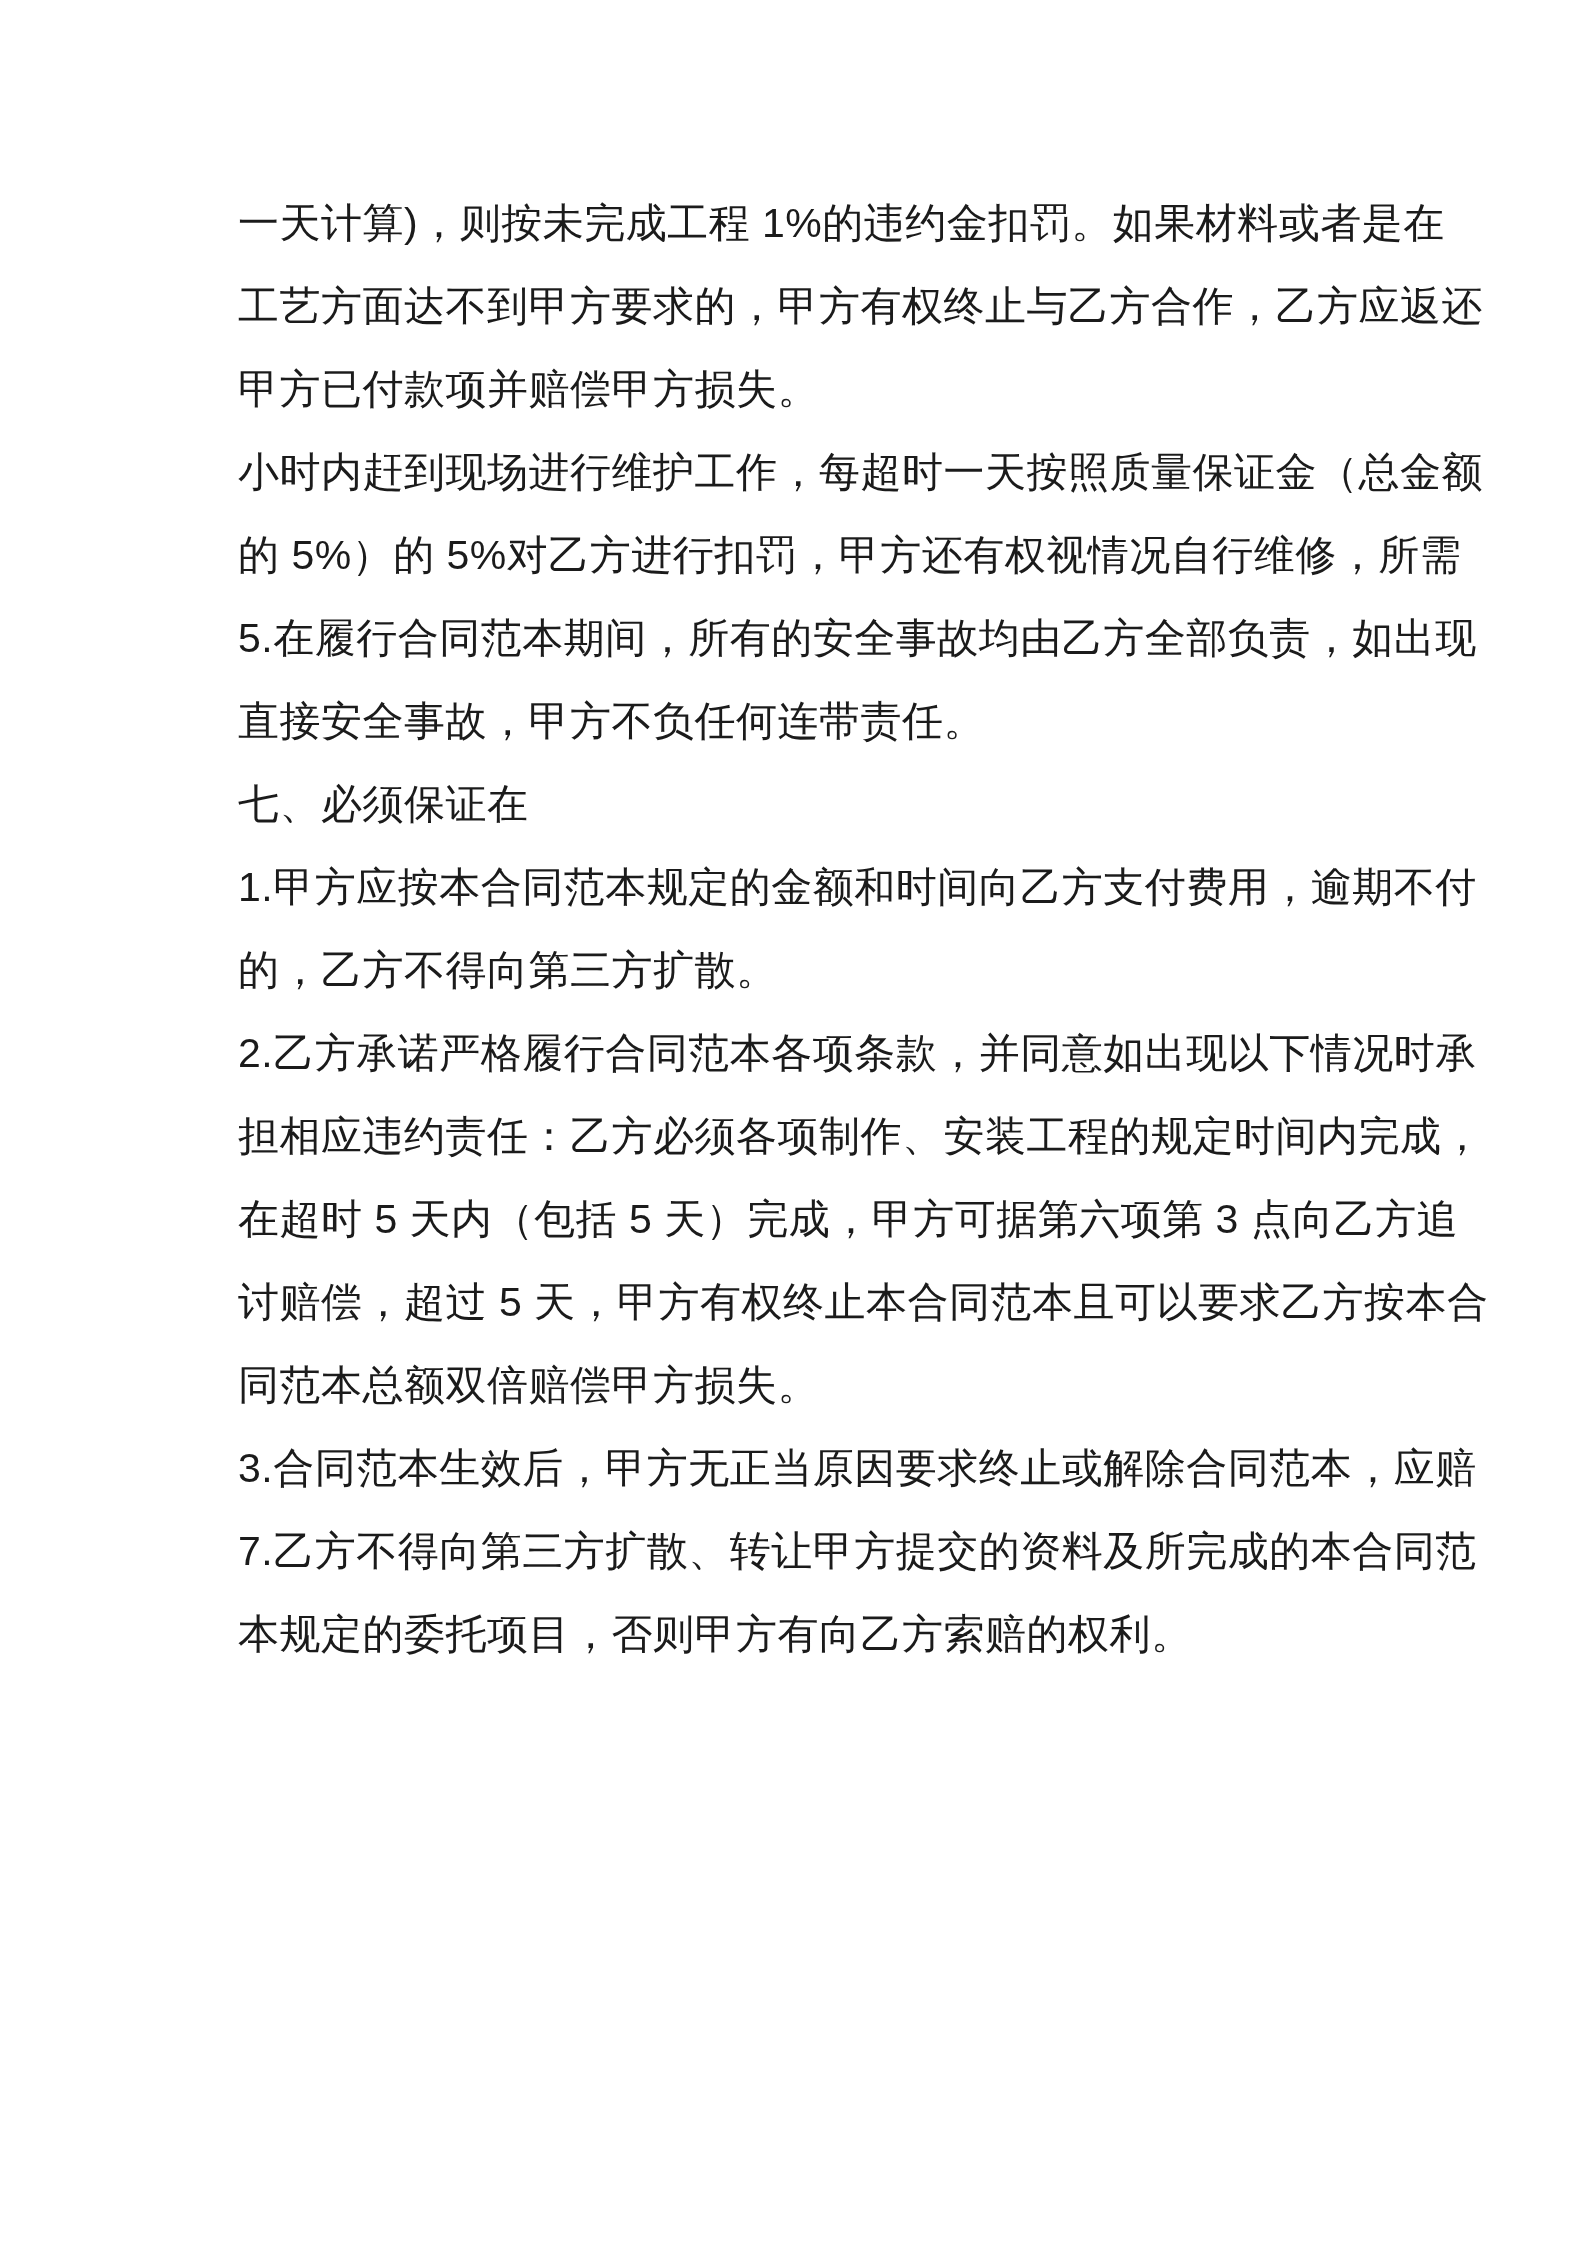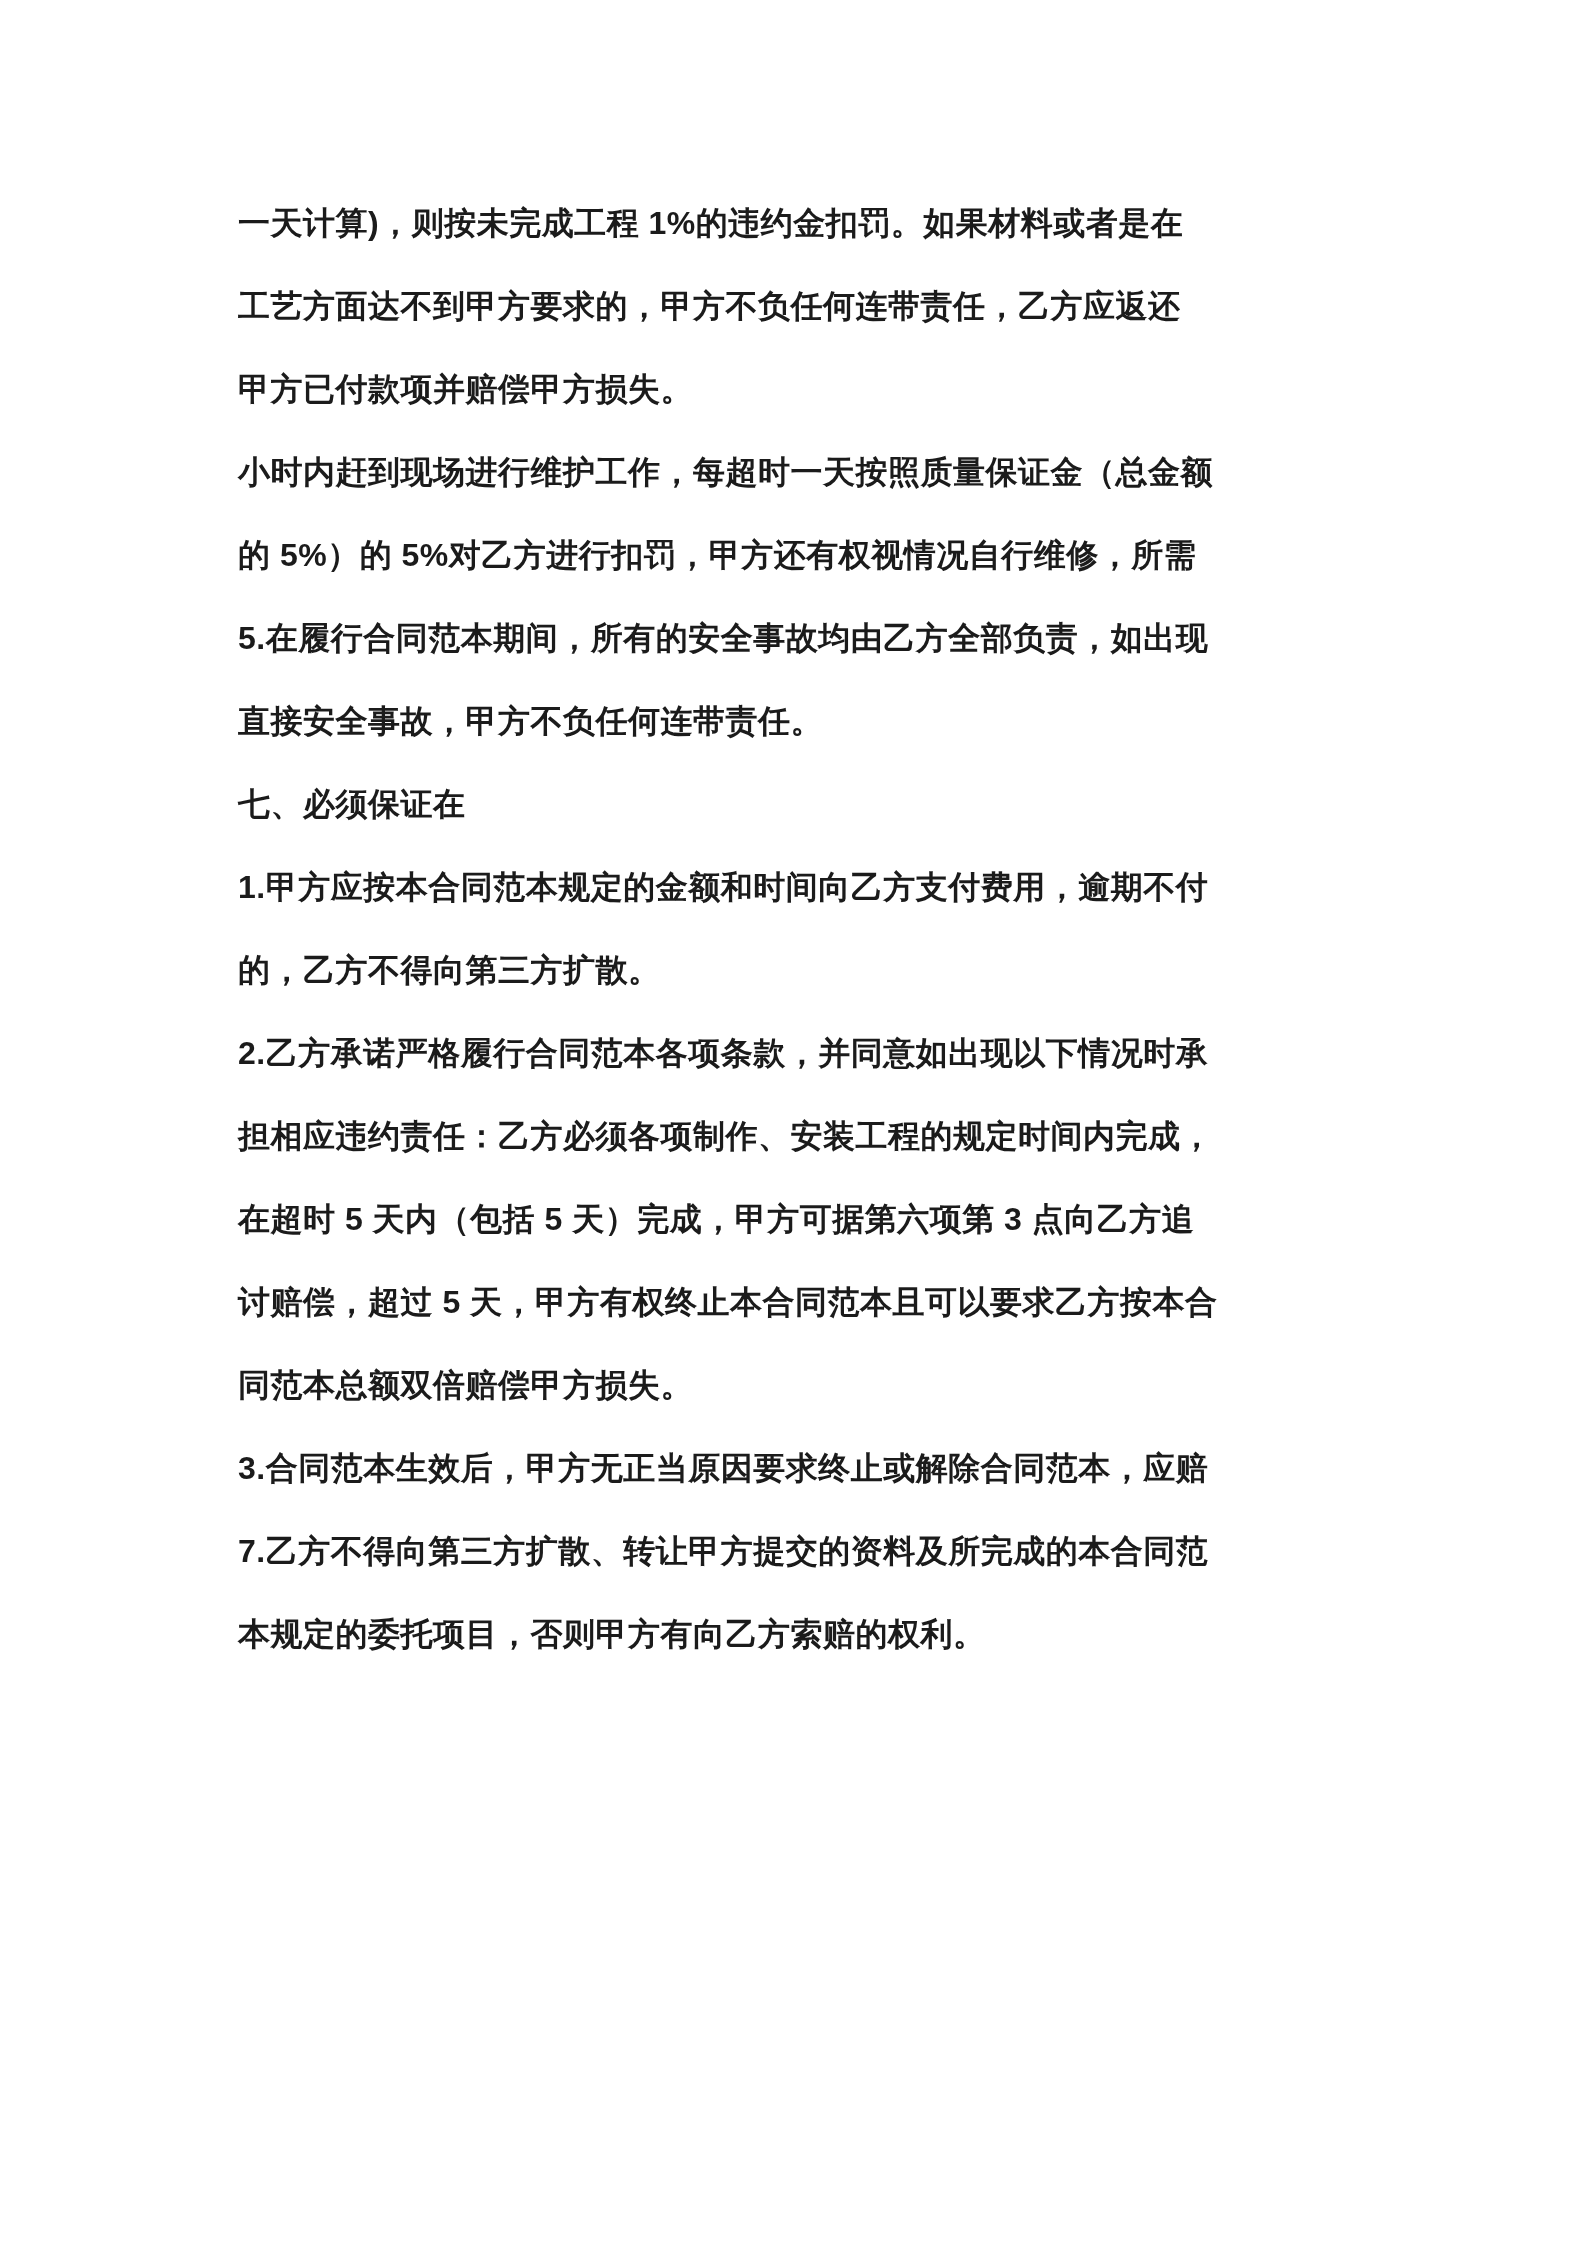--- a/index.html
+++ b/index.html
@@ -15,37 +15,37 @@
     overflow: hidden;
   }
   .text-block {
     position: absolute;
     left: 238px;
     top: 182px;
     width: 1116px;
   }
   .line {
     font-family: "Liberation Sans", "DejaVu Sans", sans-serif;
-    font-size: 32px;
-    font-weight: 700;
+    font-size: 41px;
+    font-weight: 400;
     line-height: 83px;
     color: #1b1b1b;
     white-space: nowrap;
     letter-spacing: 0.5px;
     text-align: left;
   }
 </style>
 </head>
 <body>
 
 <div class="page">
   <div class="text-block" id="lines-container">
 
   <div class="line">一天计算)，则按未完成工程 1%的违约金扣罚。如果材料或者是在</div>
-      <div class="line">工艺方面达不到甲方要求的，甲方不负任何连带责任，乙方应返还</div>
+      <div class="line">工艺方面达不到甲方要求的，甲方有权终止与乙方合作，乙方应返还</div>
       <div class="line">甲方已付款项并赔偿甲方损失。</div>
       <div class="line">小时内赶到现场进行维护工作，每超时一天按照质量保证金（总金额</div>
       <div class="line">的 5%）的 5%对乙方进行扣罚，甲方还有权视情况自行维修，所需</div>
       <div class="line">5.在履行合同范本期间，所有的安全事故均由乙方全部负责，如出现</div>
       <div class="line">直接安全事故，甲方不负任何连带责任。</div>
       <div class="line">七、必须保证在</div>
       <div class="line">1.甲方应按本合同范本规定的金额和时间向乙方支付费用，逾期不付</div>
       <div class="line">的，乙方不得向第三方扩散。</div>
       <div class="line">2.乙方承诺严格履行合同范本各项条款，并同意如出现以下情况时承</div>
       <div class="line">担相应违约责任：乙方必须各项制作、安装工程的规定时间内完成，</div>

